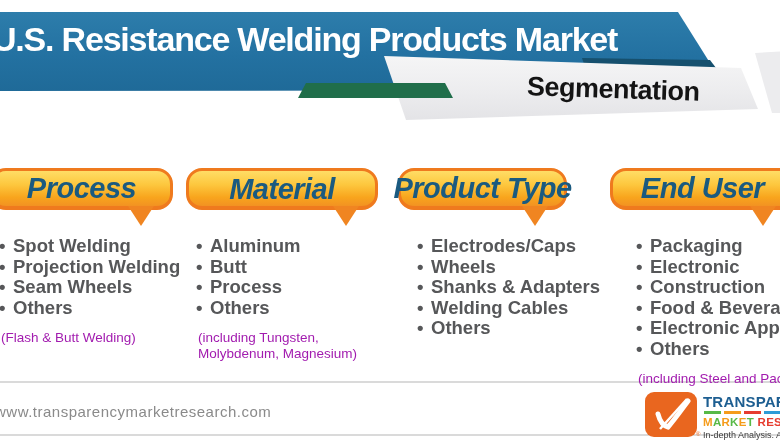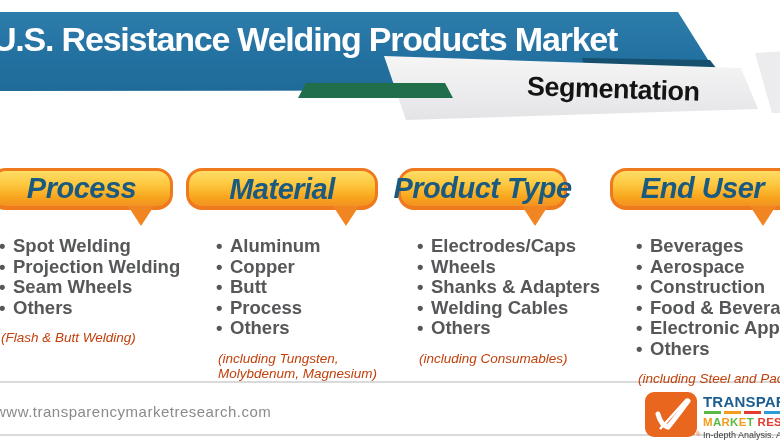--- a/index.html
+++ b/index.html
@@ -60,32 +60,32 @@
     font-style:italic;font-weight:bold;font-size:29px;color:#1a5a80;letter-spacing:-0.5px;
     white-space:nowrap;
   }
   .b1{left:-10px;width:183px;}
   .b2{left:186px;width:192px;align-items:flex-end;}
   .b3{left:398px;width:169px;}
   .b4{left:610px;width:185px;}
   
   .col{position:absolute;top:224px;z-index:5;}
   .c1{left:0;}
-  .c2{left:204px;}
+  .c2{left:184px;}
   .c3{left:405px;}
   .c4{left:624px;}
   .col ul{list-style:none;margin:12px;padding:0;}
   .col li{
     font-size:18.5px;font-weight:bold;color:#565759;line-height:20.5px;white-space:nowrap;
   }
   .c1 li{margin-left:-13px;}
   .bullet{display:inline-block;width:14px;}
   .notes{margin-top:4px;}
   .note-line{
-    font-size:13.5px;color:#c2410c;line-height:15.5px;margin-left:14px;white-space:nowrap;font-style:italic;
+    font-size:13.5px;color:#a21caf;line-height:15.5px;margin-left:14px;white-space:nowrap;
   }
   .c1 .note-line{margin-left:1px;}
   
   .rule{position:absolute;left:0;width:780px;height:2px;background:#dadada;}
   .rule-top{top:381px;}
   .rule-bottom{top:434px;}
   .site-url{
     position:absolute;left:-5px;top:403px;font-size:15px;color:#8a8a8a;
     letter-spacing:0.5px;white-space:nowrap;
   }
@@ -136,46 +136,42 @@
       <li><span class="bullet">•</span><span>Seam Wheels</span></li>
       <li><span class="bullet">•</span><span>Others</span></li>
     </ul>
   <div class="notes">
       <div class="note-line">(Flash &amp; Butt Welding)</div>
     </div>
 </div>
 <div class="col c2">
   <ul>
       <li><span class="bullet">•</span><span>Aluminum</span></li>
-      <li><span class="bullet">•</span><span>Copper</span></li>
       <li><span class="bullet">•</span><span>Butt</span></li>
       <li><span class="bullet">•</span><span>Process</span></li>
       <li><span class="bullet">•</span><span>Others</span></li>
     </ul>
   <div class="notes">
       <div class="note-line">(including Tungsten,</div>
       <div class="note-line">Molybdenum, Magnesium)</div>
     </div>
 </div>
 <div class="col c3">
   <ul>
       <li><span class="bullet">•</span><span>Electrodes/Caps</span></li>
       <li><span class="bullet">•</span><span>Wheels</span></li>
       <li><span class="bullet">•</span><span>Shanks &amp; Adapters</span></li>
       <li><span class="bullet">•</span><span>Welding Cables</span></li>
       <li><span class="bullet">•</span><span>Others</span></li>
     </ul>
-  <div class="notes">
-      <div class="note-line">(including Consumables)</div>
-    </div>
 </div>
 <div class="col c4">
   <ul>
-      <li><span class="bullet">•</span><span>Beverages</span></li>
-      <li><span class="bullet">•</span><span>Aerospace</span></li>
+      <li><span class="bullet">•</span><span>Packaging</span></li>
+      <li><span class="bullet">•</span><span>Electronic</span></li>
       <li><span class="bullet">•</span><span>Construction</span></li>
       <li><span class="bullet">•</span><span>Food &amp; Beverages</span></li>
       <li><span class="bullet">•</span><span>Electronic Appliances</span></li>
       <li><span class="bullet">•</span><span>Others</span></li>
     </ul>
   <div class="notes">
       <div class="note-line">(including Steel and Packaging)</div>
     </div>
 </div>
 

